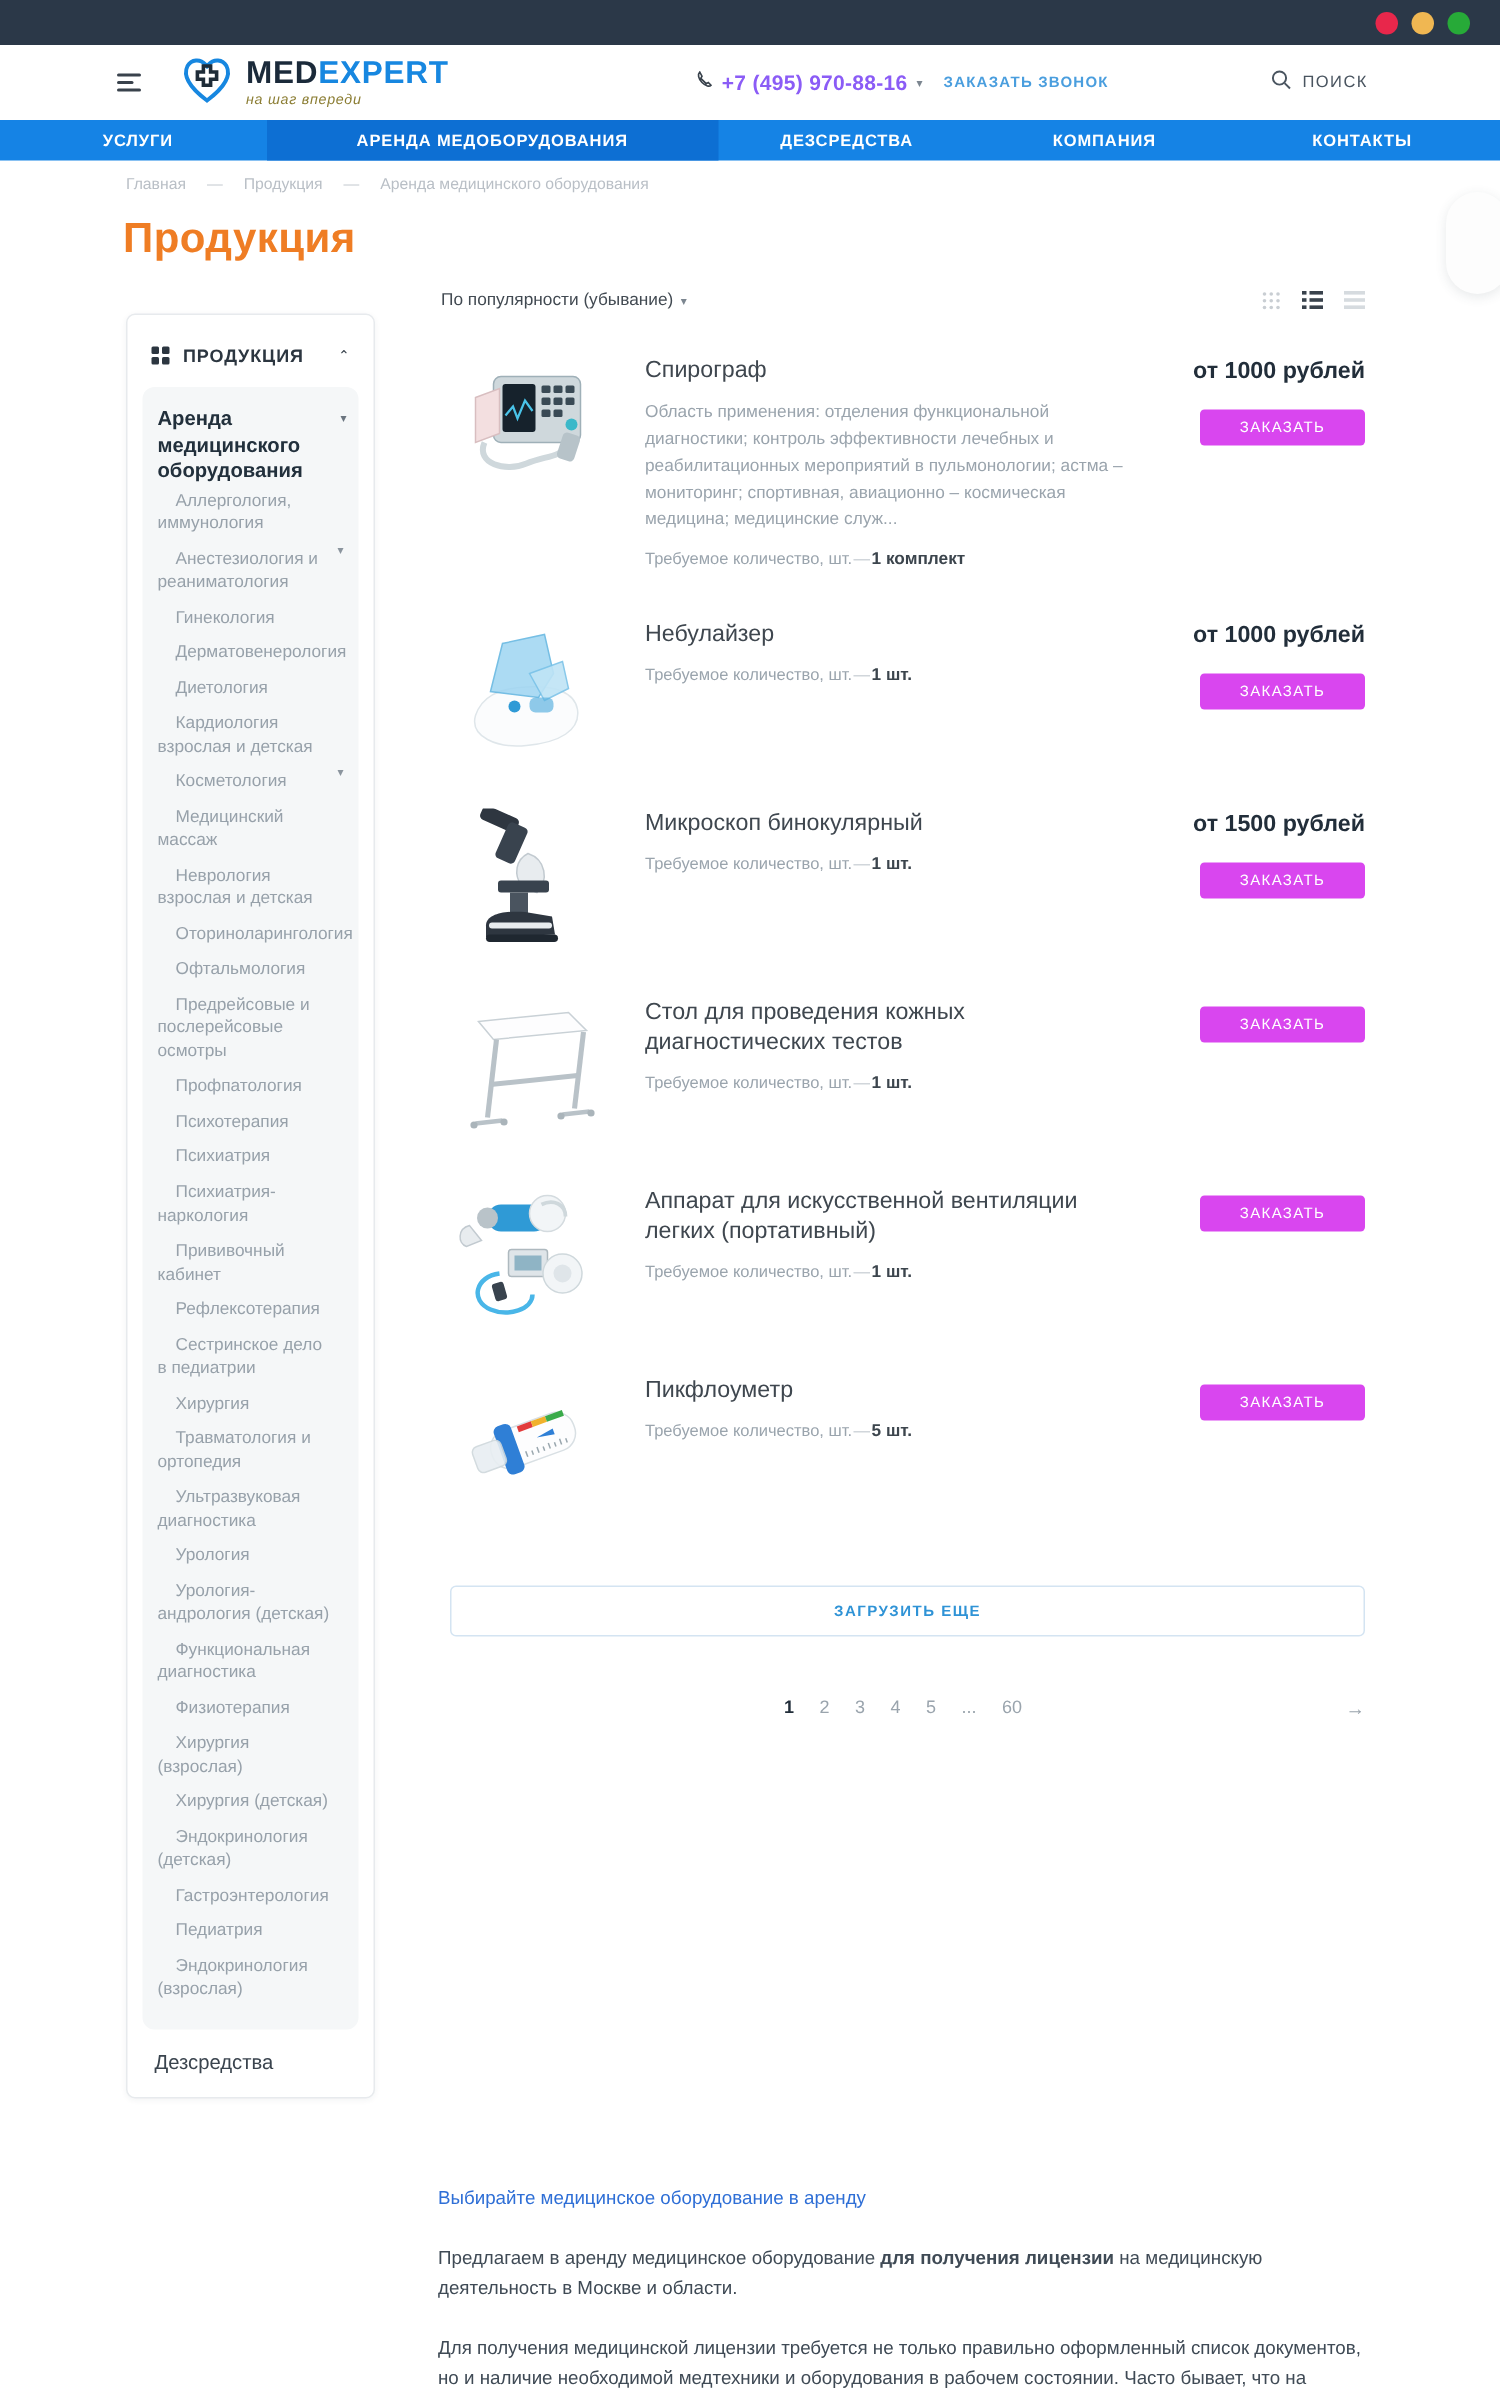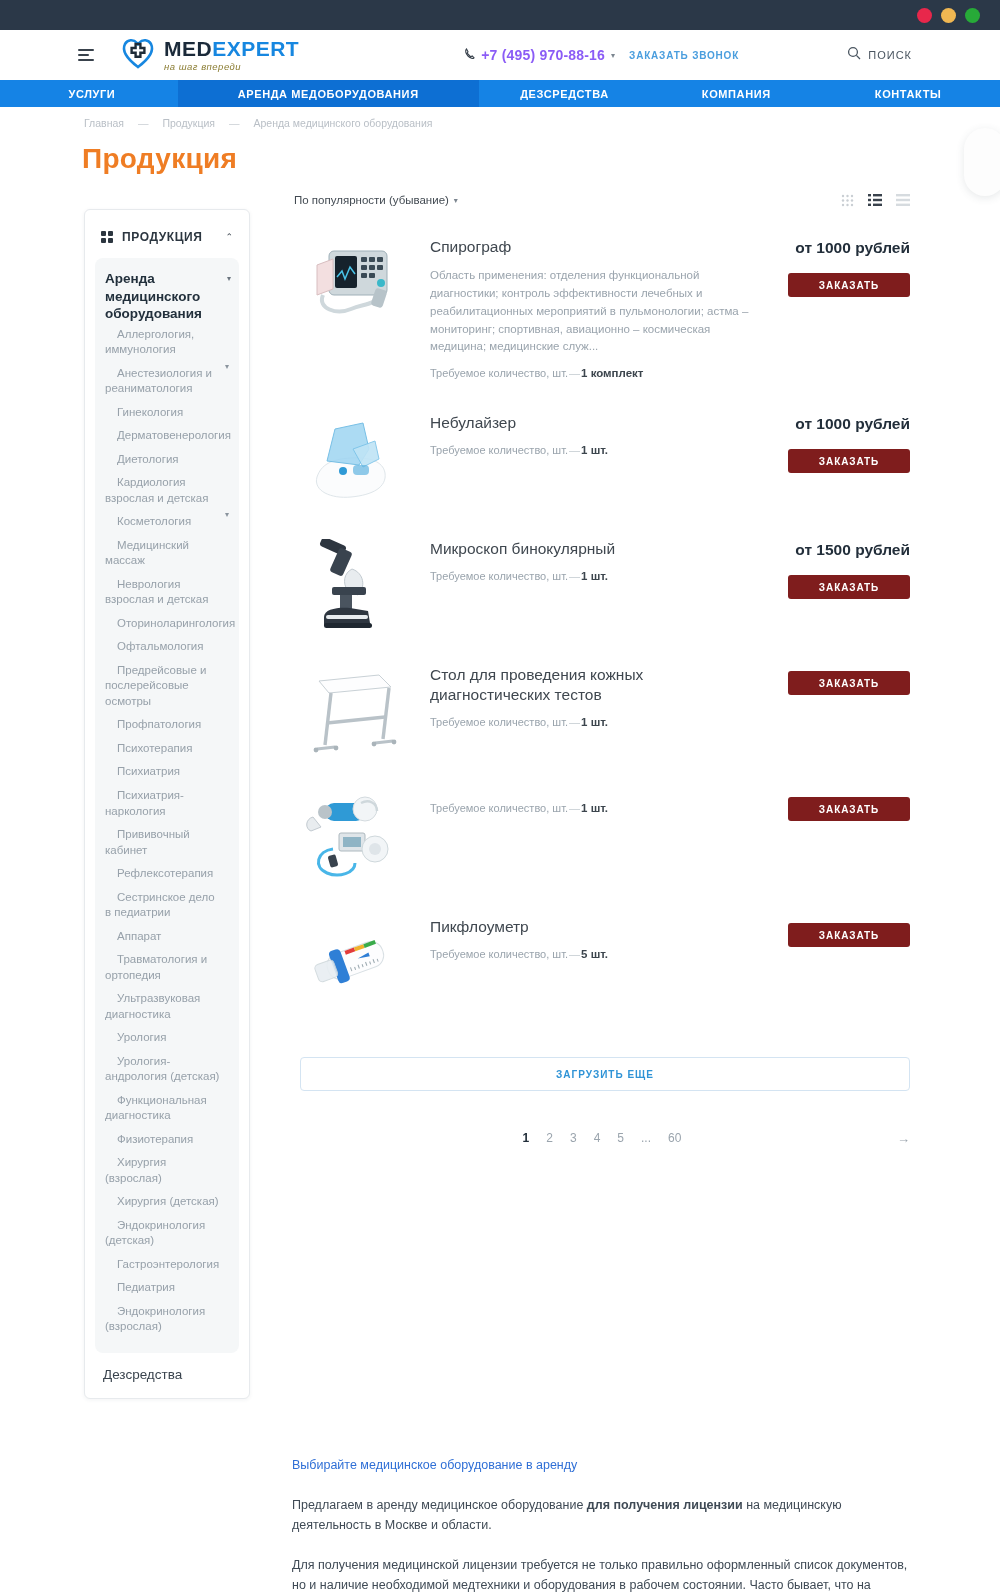--- a/index.html
+++ b/index.html
@@ -68,21 +68,21 @@
   .product { display:flex; padding:16px 0 18px 0; min-height:112px; }
   .p-img { width:102px; height:92px; flex:none; display:flex; align-items:center; justify-content:center; cursor:pointer; margin-left:6px; }
   .p-body { flex:1; margin-left:28px; padding-right:30px; }
   .p-title { font-size:15.5px; color:#3f474f; line-height:1.3; cursor:pointer; }
   .p-desc { margin-top:10px; font-size:11.5px; color:#9aa4ad; line-height:1.55; max-width:395px; }
   .p-qty { margin-top:11px; font-size:11px; color:#9aa4ad; display:flex; align-items:center; gap:1px; }
   .p-qty .dash::before { content:"—"; color:#c3cad0; }
   .p-qty b { color:#3c454d; font-size:11.5px; }
   .p-side { width:122px; flex:none; display:flex; flex-direction:column; align-items:flex-end; }
   .p-price { font-size:15.5px; font-weight:bold; color:#222e3a; white-space:nowrap; margin-top:2px;margin-left:40px; }
-  .order-btn { margin-top:16px; width:122px; height:24px; background:#7f1d1d; color:#fff; border:none; border-radius:3px; font-size:10px; font-weight:bold; letter-spacing:.9px; cursor:pointer; font-family:inherit; }
+  .order-btn { margin-top:16px; width:110px; height:24px; background:#d946ef; color:#fff; border:none; border-radius:3px; font-size:10px; font-weight:normal; letter-spacing:.9px; cursor:pointer; font-family:inherit; }
   .p-side.no-price .order-btn { margin-top:6px; }
   
   .load-more { margin:30px 0 0 6px; width:calc(100% - 6px); height:34px; background:#fff; border:1px solid #d4e4f2; border-radius:4px; color:#2f93d6; font-size:10px; font-weight:bold; letter-spacing:1px; cursor:pointer; font-family:inherit;text-align:center; }
   .pagination { margin-top:38px; display:flex; align-items:center; justify-content:center; gap:17px; position:relative; height:18px; }
   .page-link { font-size:12px; color:#9aa4ad; cursor:pointer; }
   .page-link.current { color:#222e3a; font-weight:bold; cursor:default; }
   .page-next { position:absolute; right:0; color:#9aa4ad; font-size:13px; cursor:pointer; }
   
   .seo { padding:56px 92px 40px 292px; font-size:12.5px; line-height:1.6; color:#3f4a55; }
   .seo-link { color:#2f6fd6; cursor:pointer; display:block; }
@@ -195,21 +195,21 @@
           <li><span>Оториноларингология</span></li>
           <li><span>Офтальмология</span></li>
           <li><span>Предрейсовые и послерейсовые осмотры</span></li>
           <li><span>Профпатология</span></li>
           <li><span>Психотерапия</span></li>
           <li><span>Психиатрия</span></li>
           <li><span>Психиатрия-наркология</span></li>
           <li><span>Прививочный кабинет</span></li>
           <li><span>Рефлексотерапия</span></li>
           <li><span>Сестринское дело в педиатрии</span></li>
-          <li><span>Аппарат</span></li>
+          <li><span>Хирургия</span></li>
           <li><span>Травматология и ортопедия</span></li>
           <li><span>Ультразвуковая диагностика</span></li>
           <li><span>Урология</span></li>
           <li><span>Урология-андрология (детская)</span></li>
           <li><span>Функциональная диагностика</span></li>
           <li><span>Физиотерапия</span></li>
           <li><span>Хирургия (взрослая)</span></li>
           <li><span>Хирургия (детская)</span></li>
           <li><span>Эндокринология (детская)</span></li>
           <li><span>Гастроэнтерология</span></li>
@@ -402,20 +402,21 @@
           <path d="M58 10 C66 6 74 10 74 18" fill="none" stroke="#cfd8dc" stroke-width="2.5"></path>
           <rect x="36" y="40" width="26" height="18" rx="2" fill="#dfe5e9" stroke="#aeb9bf"></rect>
           <rect x="40" y="44" width="18" height="10" fill="#8fb4c5"></rect>
           <circle cx="72" cy="56" r="13" fill="#f2f5f7" stroke="#cfd8dc"></circle>
           <circle cx="72" cy="56" r="6" fill="#dfe5e9"></circle>
           <path d="M30 56 C14 58 10 74 24 80 C36 85 52 80 52 70" fill="none" stroke="#49b6e8" stroke-width="3"></path>
           <rect x="26" y="62" width="8" height="12" rx="2" fill="#39434e" transform="rotate(-16 30 68)"></rect>
         </svg>
       </div>
       <div class="p-body">
+        <div class="p-title">Аппарат для искусственной вентиляции легких (портативный)</div>
         <div class="p-qty">
           <span>Требуемое количество, шт.</span>
             <span class="dash"></span>
             <b>1 шт.</b>
         </div>
       </div>
       <div class="p-side no-price">
         <button class="order-btn">ЗАКАЗАТЬ</button>
       </div>
     </div>

